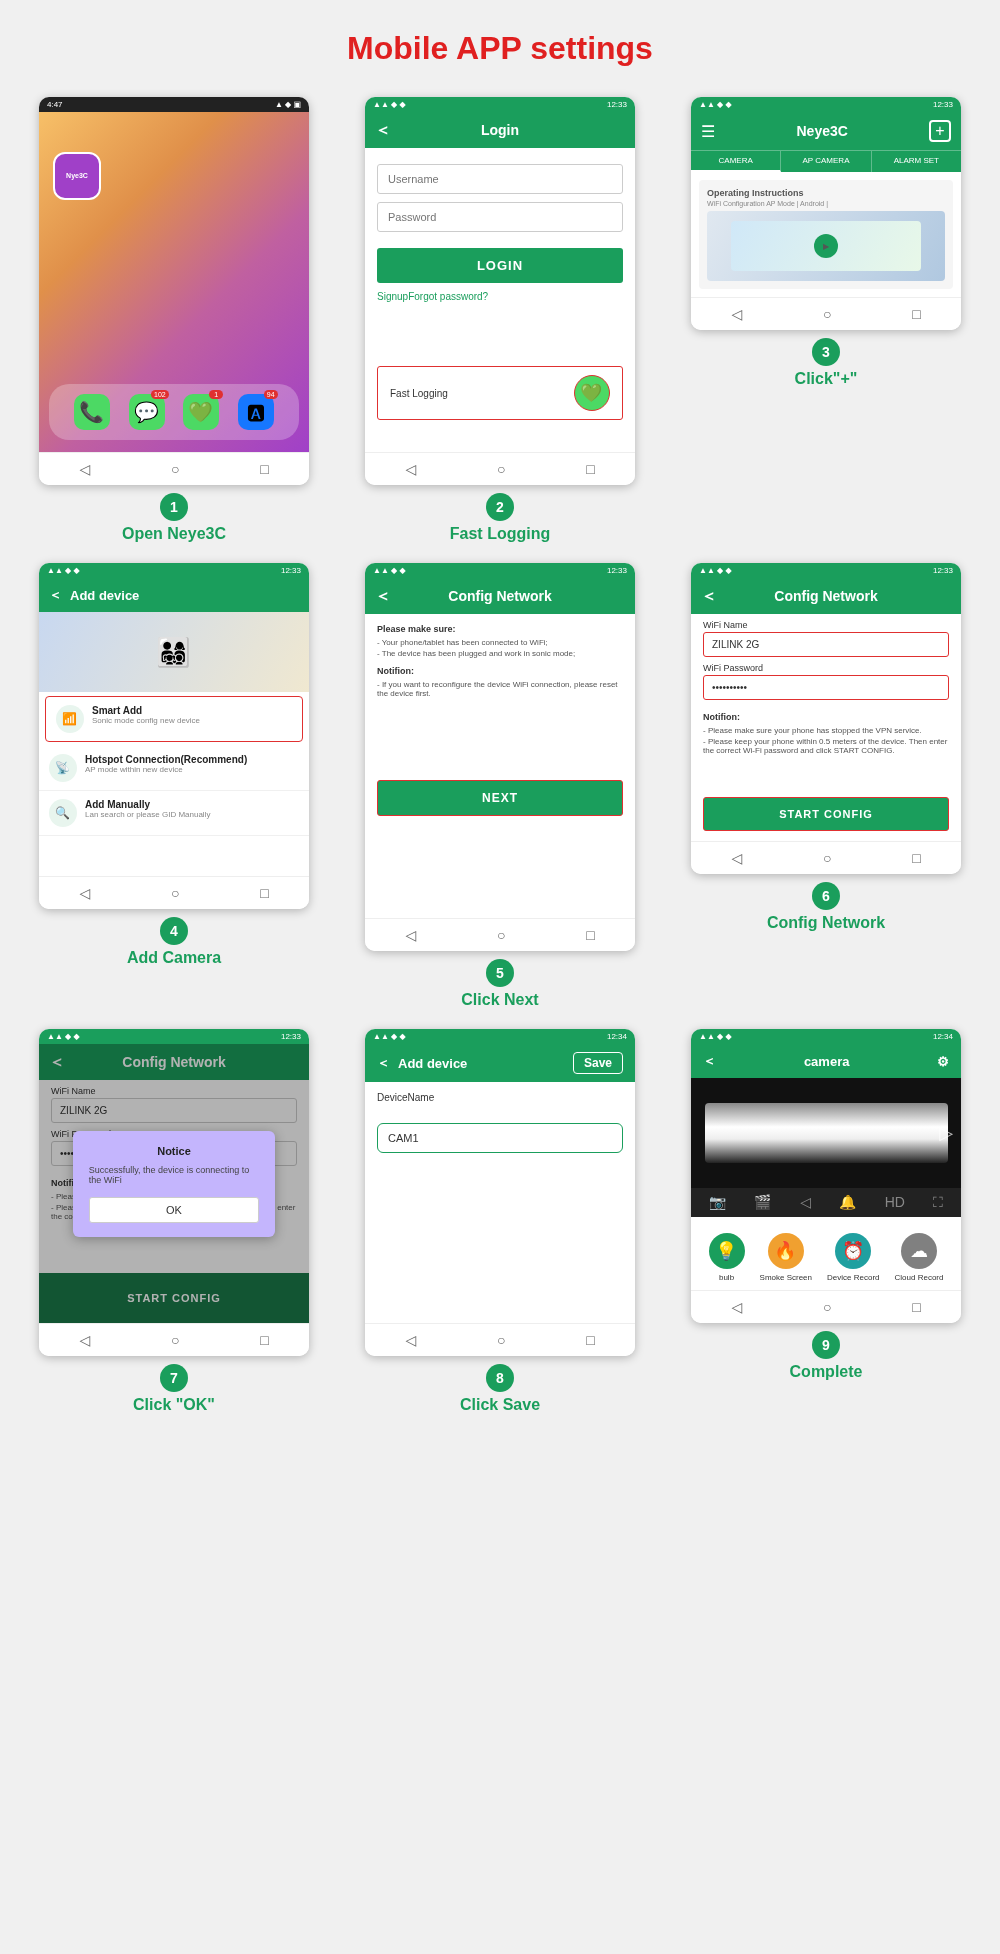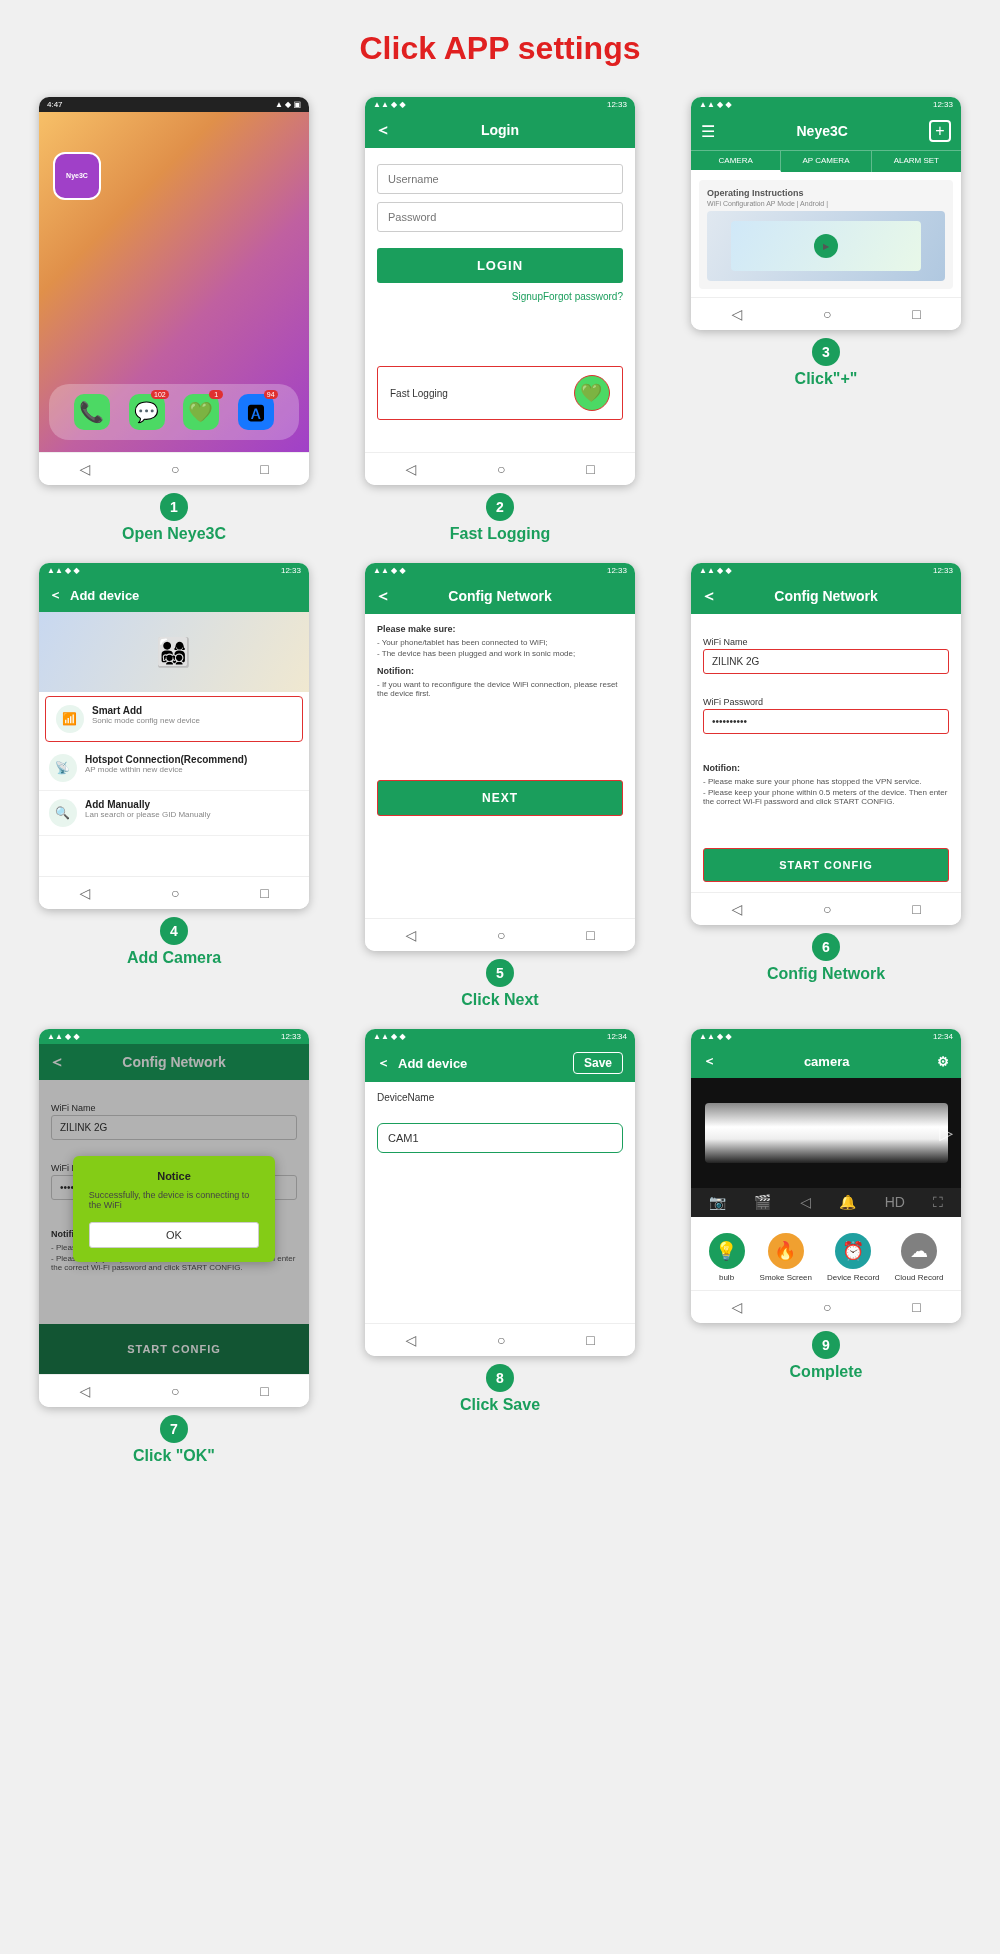--- a/index.html
+++ b/index.html
@@ -175,21 +175,21 @@
       width: 100%;
       padding: 10px;
       font-size: 13px;
       border-radius: 3px;
       margin: 8px 0;
       font-weight: bold;
       letter-spacing: 1px;
     }
     .login-links {
       display: flex;
-      justify-content: flex-end;
+      justify-content: flex-start;
       font-size: 10px;
       color: #1a9e5c;
       margin-bottom: 40px;
     }
     .fast-logging-section {
       display: flex;
       align-items: center;
       justify-content: space-between;
       padding: 8px 12px;
       border: 1.5px solid #e03030;
@@ -342,21 +342,21 @@
       padding: 10px;
       font-size: 12px;
       border-radius: 3px;
       font-weight: bold;
       letter-spacing: 1px;
       border: 1.5px solid #e03030;
     }
 
     
     .config-field {
-      margin: 23px 12px;
+      margin: 6px 12px;
     }
     .config-field label {
       font-size: 9px;
       color: #333;
       display: block;
       margin-bottom: 2px;
     }
     .config-input {
       border: 1.5px solid #e03030;
       border-radius: 3px;
@@ -383,21 +383,21 @@
     .phone7-overlay {
       position: absolute;
       top: 0; left: 0; right: 0; bottom: 0;
       background: rgba(0,0,0,0.3);
       display: flex;
       align-items: center;
       justify-content: center;
       z-index: 10;
     }
     .notice-dialog {
-      background: #84cc16;
+      background: #c4b5fd;
       border-radius: 6px;
       padding: 14px 16px;
       width: 75%;
       box-shadow: 0 2px 12px rgba(0,0,0,0.3);
     }
     .notice-title {
       text-align: center;
       font-size: 11px;
       font-weight: bold;
       margin-bottom: 8px;
@@ -496,21 +496,21 @@
       margin-bottom: 4px;
     }
     .icon-green { background: #1a9e5c; color: #fff; }
     .icon-orange { background: #f0a030; color: #fff; }
     .icon-teal { background: #20a0a0; color: #fff; }
     .icon-gray { background: #808080; color: #fff; }
   </style>
 </head>
 <body>
 
-<h1 class="page-title">Click APP settings</h1>
+<h1 class="page-title">Mobile APP settings</h1>
 
 <div class="grid">
 
   <div class="cell">
     <div class="phone-frame">
       <div class="status-bar">
         <span>4:47</span>
         <span>▲ ◆ ▣</span>
       </div>
       <div class="phone1-screen">

